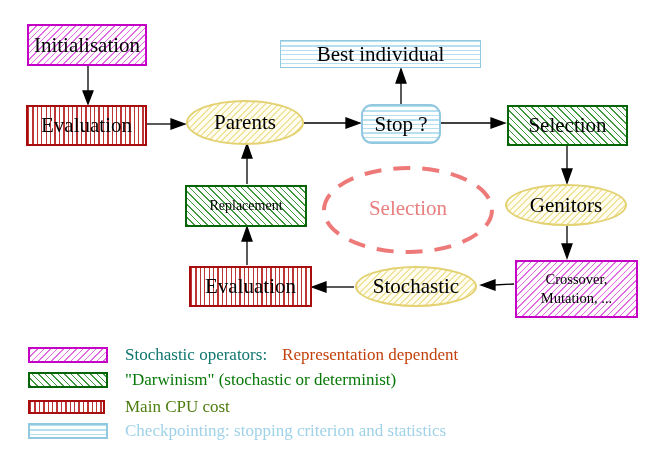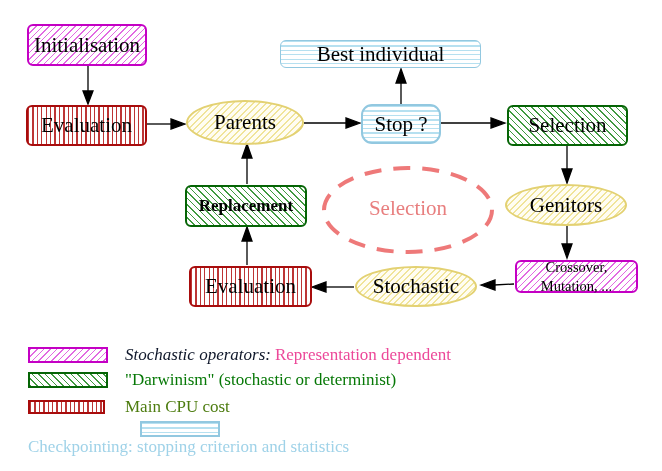--- a/index.html
+++ b/index.html
@@ -3,21 +3,21 @@
 <meta charset="utf-8">
 <style>
   html,body{margin:0;padding:0;background:#fff;}
   #canvas{
     position:relative;width:662px;height:471px;background:#fff;overflow:hidden;
     font-family:"Liberation Serif","DejaVu Serif",serif;color:#000;
   }
   #arrows{position:absolute;left:0;top:0;pointer-events:none;}
   .node{
     position:absolute;display:flex;align-items:center;justify-content:center;
-    text-align:center;font-size:21px;line-height:1.05;box-sizing:border-box;border-radius:6px;
+    text-align:center;font-size:21px;line-height:1.05;box-sizing:border-box;
   }
   
   .hatch-magenta{
     border:2px solid #c400c4;
     background:repeating-linear-gradient(135deg,#e26ae2 0,#e26ae2 1.2px,#ffffff 1.2px,#ffffff 4.6px);
   }
   .hatch-green{
     border:2px solid #056405;
     background:repeating-linear-gradient(45deg,#3f9a3f 0,#3f9a3f 1.2px,#ffffff 1.2px,#ffffff 4.6px);
   }
@@ -29,34 +29,34 @@
   .stripe-cyan{
     border:2px solid #92c8e0;
     background:repeating-linear-gradient(180deg,#b6e0f0 0,#b6e0f0 1.3px,#ffffff 1.3px,#ffffff 4.4px);
   }
   .hatch-yellow{
     border:2px solid #e3d172;
     background:repeating-linear-gradient(135deg,#f0e49a 0,#f0e49a 1.6px,#fffdf2 1.6px,#fffdf2 4.6px);
   }
   .ellipse{border-radius:50%;}
   .rounded{border-radius:11px;}
-  .small-label{font-size:17px;font-weight:bold;}
+  .small-label{font-size:14px;}
   .tiny-label{font-size:14.5px;line-height:1.3;}
   
   #generation-label{
     position:absolute;left:323px;top:196px;width:170px;text-align:center;
     font-size:21px;color:#e87e7e;
   }
   
   .legend-row{position:absolute;left:28px;display:flex;align-items:center;}
   .swatch{width:76px;height:12px;margin-right:17px;flex:0 0 auto;}
   .swatch.short{height:10px;width:73px;margin-right:20px;}
   .legend-text{font-size:17px;white-space:nowrap;}
-  .t-magenta{color:#0f172a;font-style:italic;}
-  .t-yellow{color:#ec4899;margin-left:4px;}
+  .t-magenta{color:#0f766e;}
+  .t-yellow{color:#c2410c;margin-left:15px;}
   .t-green{color:#067806;}
   .t-red{color:#4d7c0f;}
   .t-cyan{color:#9fd2e8;}
 </style>
 </head>
 <body>
 
 <div id="canvas">
 
   <svg id="arrows" width="662" height="471" viewBox="0 0 662 471">
@@ -125,21 +125,21 @@
   <div class="node ellipse hatch-yellow" style="left:505px;top:184px;width:122px;height:42px;">
     <span>Genitors</span>
   </div>
 
   <div class="node hatch-green small-label" style="left:185px;top:185px;width:122px;height:42px;">
     <span>Replacement</span>
   </div>
 
   <div id="generation-label">Selection</div>
 
-  <div class="node hatch-magenta tiny-label" style="left:515px;top:260px;width:123px;height:33px;flex-direction:column;text-align:right;">
+  <div class="node hatch-magenta tiny-label" style="left:515px;top:260px;width:123px;height:58px;flex-direction:column;text-align:right;">
     <span>Crossover,</span>
     <span>Mutation, ...</span>
   </div>
 
   <div class="node ellipse hatch-yellow" style="left:355px;top:266px;width:122px;height:41px;">
     <span>Stochastic</span>
   </div>
 
   <div class="node stripe-red" style="left:189px;top:266px;width:123px;height:41px;">
     <span>Evaluation</span>
@@ -155,18 +155,18 @@
   <div class="legend-row" style="top:370px;">
     <div class="swatch hatch-green"></div>
     <div class="legend-text t-green">"Darwinism" (stochastic or determinist)</div>
   </div>
 
   <div class="legend-row" style="top:397px;">
     <div class="swatch short stripe-red"></div>
     <div class="legend-text t-red">Main CPU cost</div>
   </div>
 
-  <div class="legend-row" style="top:421px;flex-direction:column;">
+  <div class="legend-row" style="top:421px;">
     <div class="swatch stripe-cyan"></div>
     <div class="legend-text t-cyan">Checkpointing: stopping criterion and statistics</div>
   </div>
 
 </div>
 
 </body></html>

